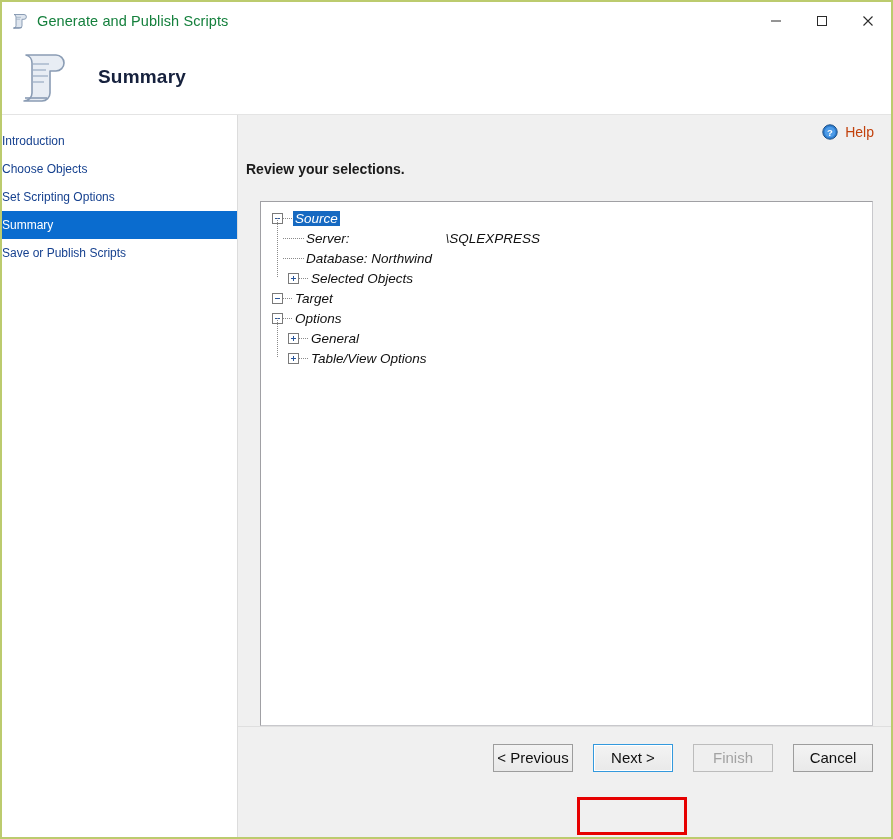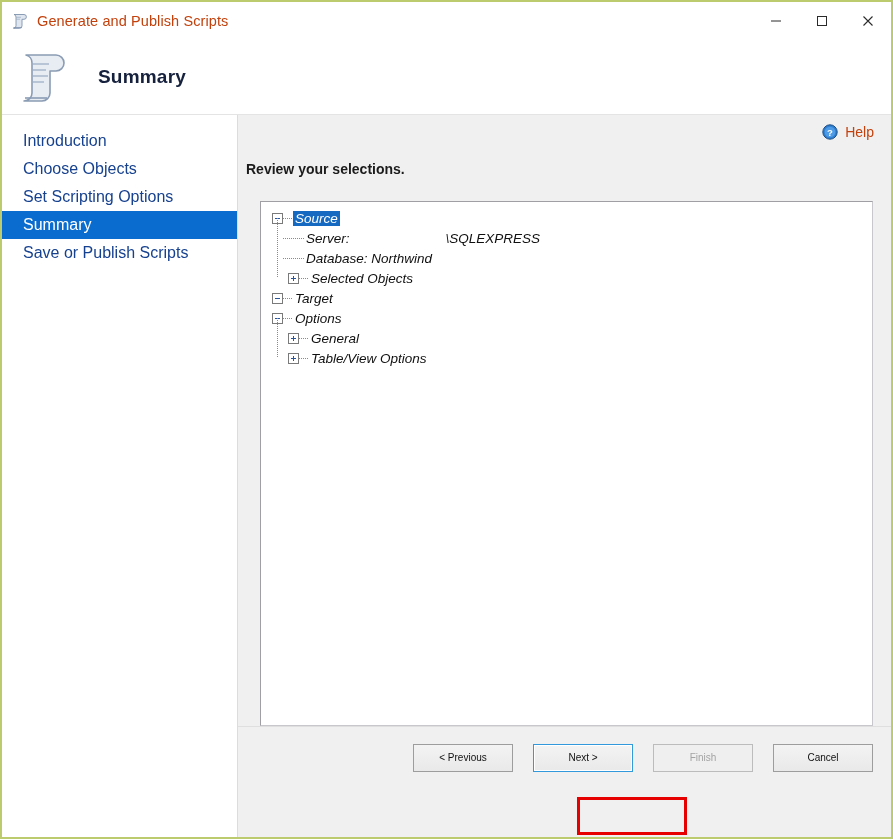--- a/index.html
+++ b/index.html
@@ -33,21 +33,21 @@
     align-items: center;
     position: relative;
   }
   #title-icon {
     width: 20px; height: 20px;
     margin-left: 8px; margin-right: 7px;
     flex: 0 0 20px;
   }
   #title-text {
     font-size: 14.5px;
-    color: #c2410c;
+    color: #15803d;
     letter-spacing: 0.1px;
     white-space: nowrap;
   }
   .wbtns {
     position: absolute;
     right: 0; top: 0;
     height: 38px;
     display: flex;
   }
   .wbtn {
@@ -86,22 +86,22 @@
   #sidebar {
     width: 236px;
     flex: 0 0 236px;
     background: #ffffff;
     border-right: 1px solid #dcdcdc;
     padding-top: 12px;
   }
   .side-item {
     height: 28px;
     line-height: 28px;
-    padding-left: 21px;
-    font-size: 16px;
+    padding-left: 0;
+    font-size: 12px;
     color: #16418f;
     cursor: default;
     white-space: nowrap;
     overflow: hidden;
   }
   .side-item.selected {
     background: #0a6ccf;
     color: #ffffff;
   }
 
@@ -228,25 +228,25 @@
     background: #f0f0f0;
     border-top: 1px solid #dfdfdf;
     display: flex;
     align-items: center;
     justify-content: flex-end;
     padding-right: 18px;
     gap: 20px;
     position: relative;
   }
   .btn {
-    width: 100px;
+    width: 80px;
     height: 28px;
     background: linear-gradient(to bottom,#f3f3f3 0%, #e9e9e9 100%);
     border: 1px solid #9d9d9d;
-    font-size: 10px;
+    font-size: 15px;
     color: #101010;
     font-family: "Liberation Sans", sans-serif;
     display: flex;
     align-items: center;
     justify-content: center;
     cursor: default;
     position: relative;
   }
   .btn.disabled { color: #a3a3a3; border-color: #bcbcbc; background: #efefef; }
   .btn.focused {

